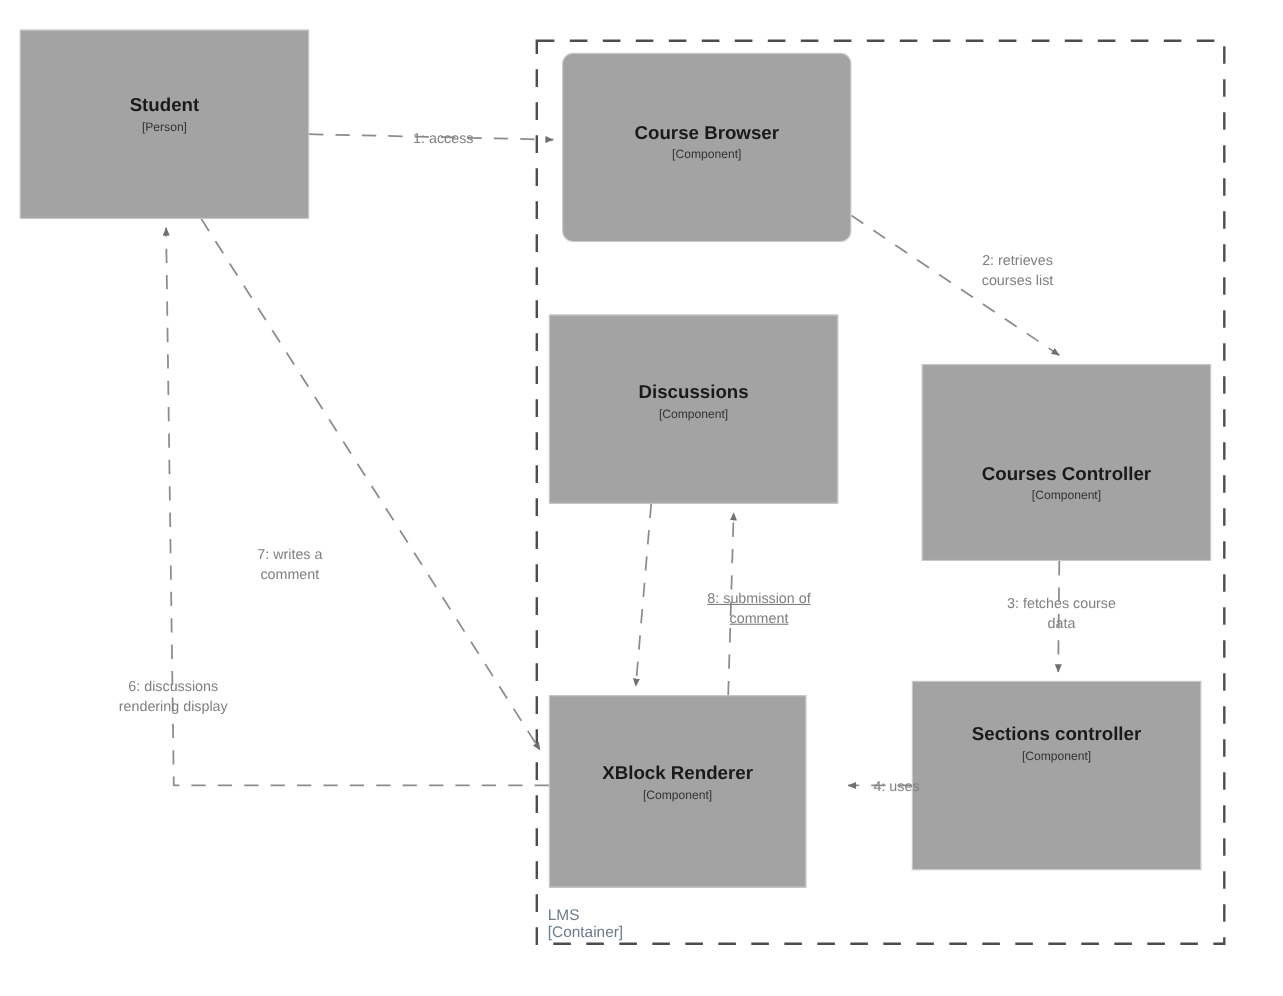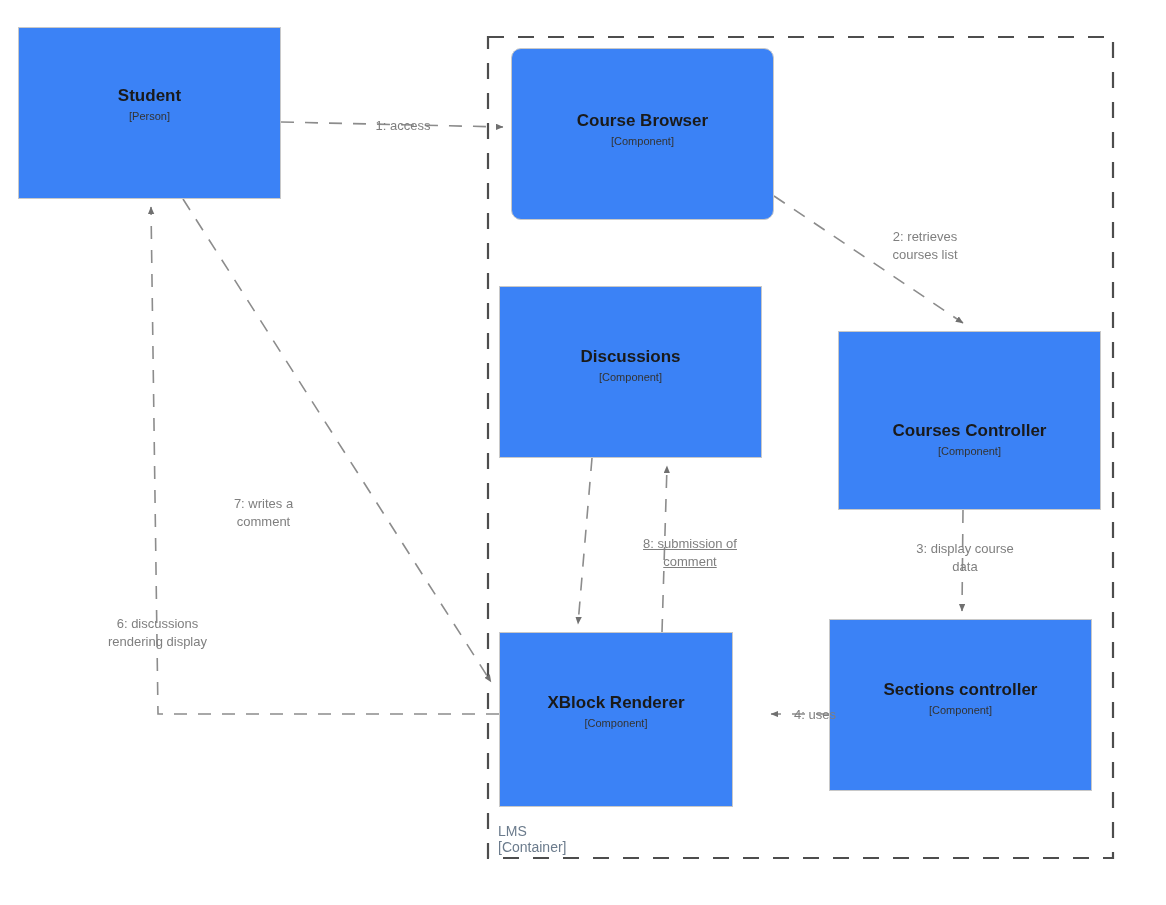--- a/index.html
+++ b/index.html
@@ -20,21 +20,21 @@
   #diagram-svg {
     position: absolute;
     left: 0;
     top: 0;
     width: 1166px;
     height: 905px;
   }
   .node {
     position: absolute;
     box-sizing: border-box;
-    background: #3b82f6;
+    background: #a3a3a3;
     border: 1px solid #c8c8c8;
     display: flex;
     flex-direction: column;
     align-items: center;
     justify-content: flex-start;
   }
   .node-title {
     font-weight: bold;
     font-size: 17px;
     color: #1a1a1a;
@@ -123,31 +123,31 @@
   <div class="node" style="left:838px; top:331px; width:263px; height:179px; padding-top:89px;">
     <div class="node-title">Courses Controller</div>
     <div class="node-tech">[Component]</div>
   </div>
 
   <div class="node" style="left:499px; top:632px; width:234px; height:175px; padding-top:60px;">
     <div class="node-title">XBlock Renderer</div>
     <div class="node-tech">[Component]</div>
   </div>
 
-  <div class="node" style="left:829px; top:619px; width:263px; height:172px; padding-top:60px;">
+  <div class="node" style="left:829px; top:619px; width:263px; height:172px; padding-top:38px;">
     <div class="node-title">Sections controller</div>
     <div class="node-tech">[Component]</div>
   </div>
 
   <div class="edge-label" style="left:358px; top:117px; width:90px;">1: access</div>
 
   <div class="edge-label" style="left:845px; top:228px; width:160px;">2: retrieves
 courses list</div>
 
-  <div class="edge-label" style="left:885px; top:540px; width:160px;">3: display course
+  <div class="edge-label" style="left:885px; top:540px; width:160px;">3: fetches course
 data</div>
 
   <div class="edge-label" style="left:780px; top:706px; width:70px;">4: uses</div>
 
 
   <div class="edge-label" style="left:80px; top:615px; width:155px;">6: discussions
 rendering display</div>
 
   <div class="edge-label" style="left:196px; top:495px; width:135px;">7: writes a
 comment</div>

